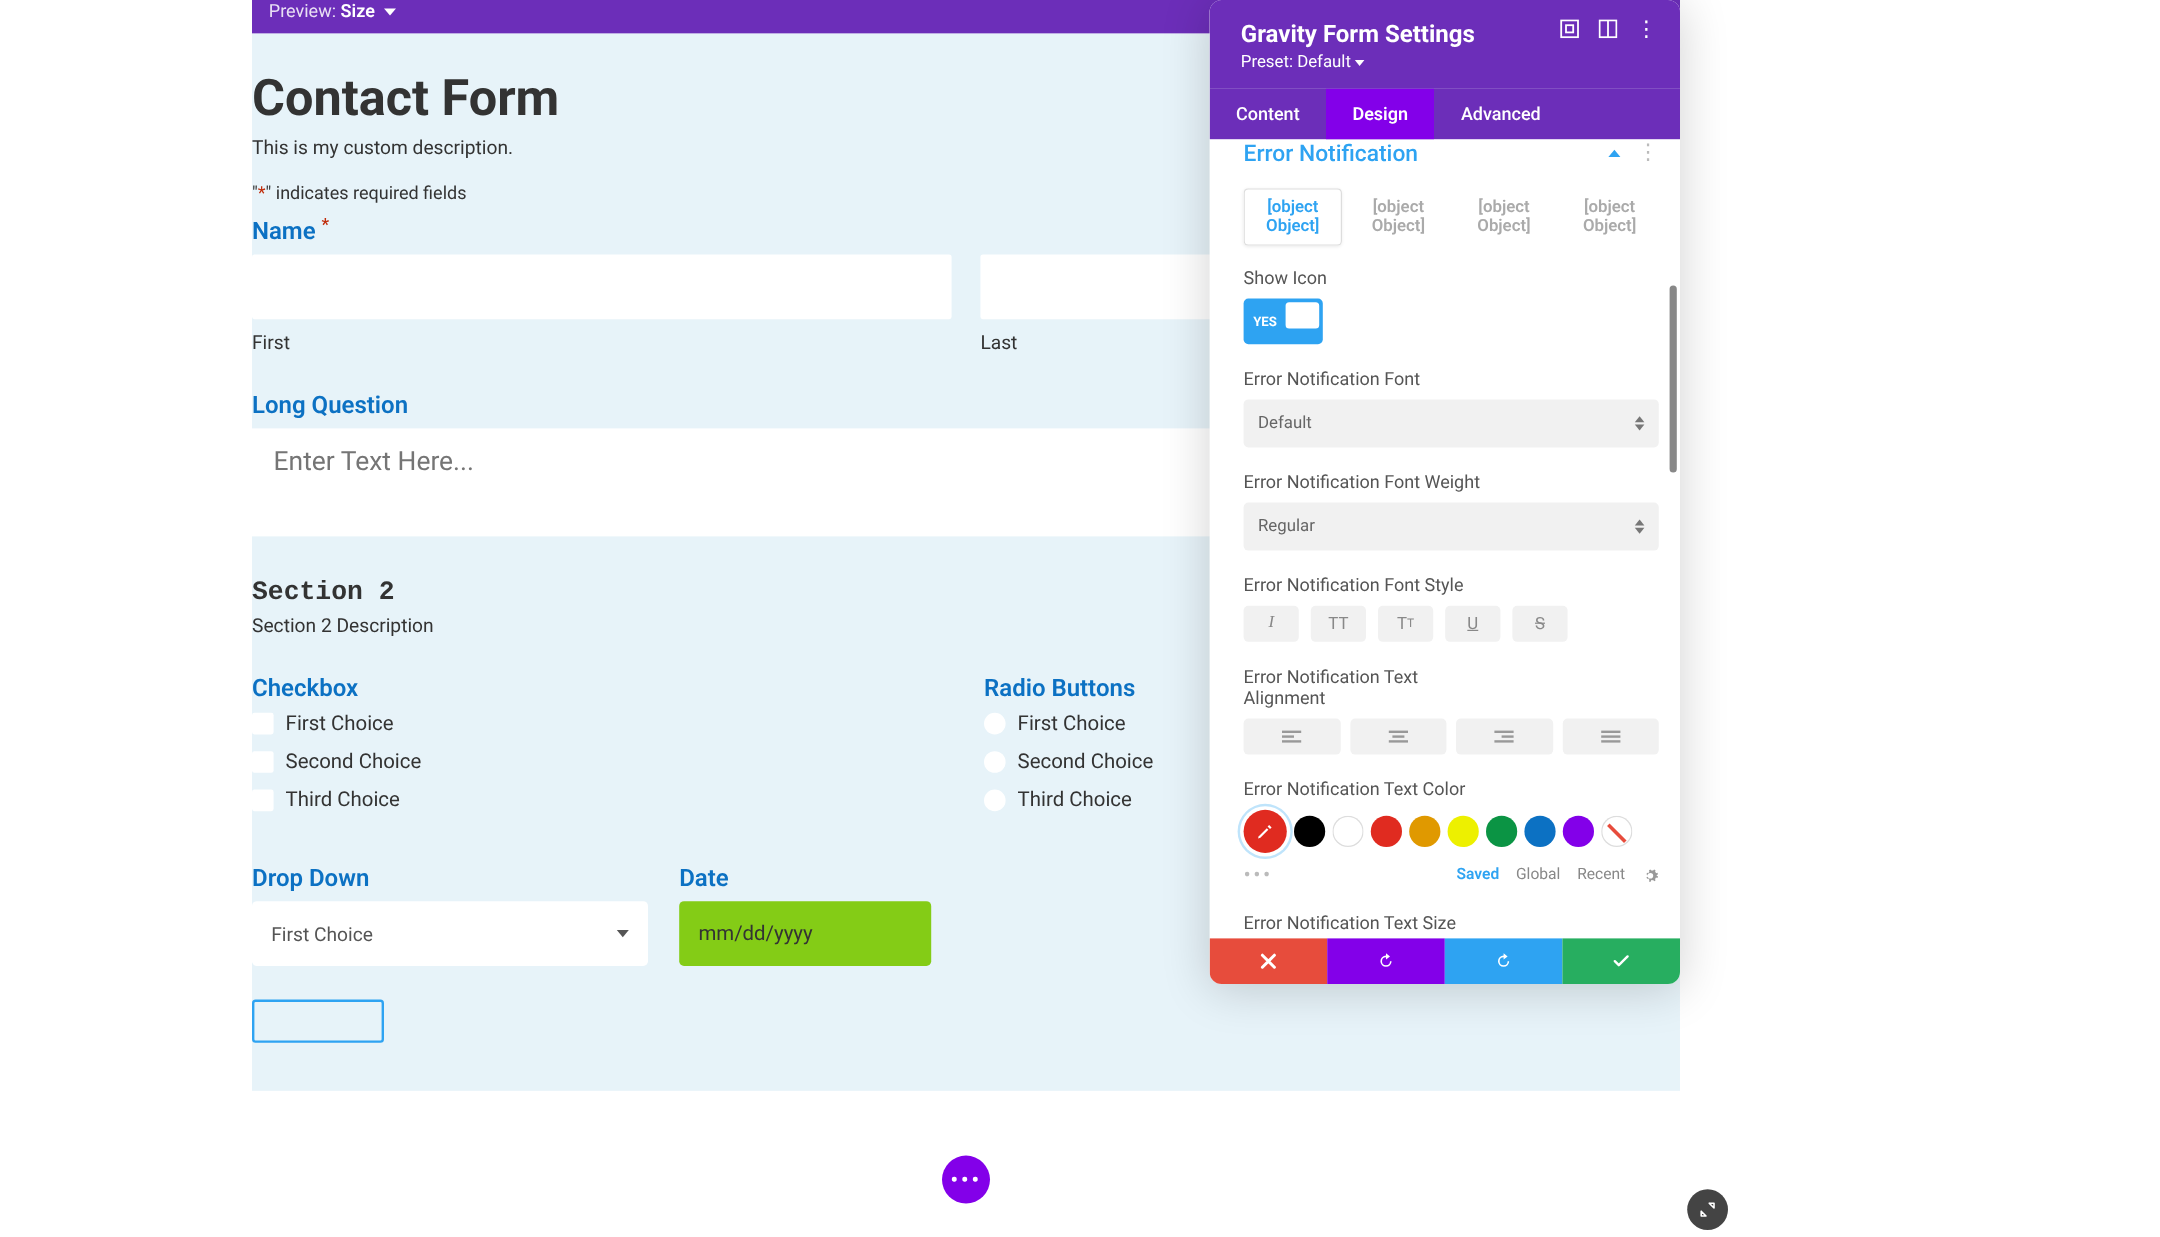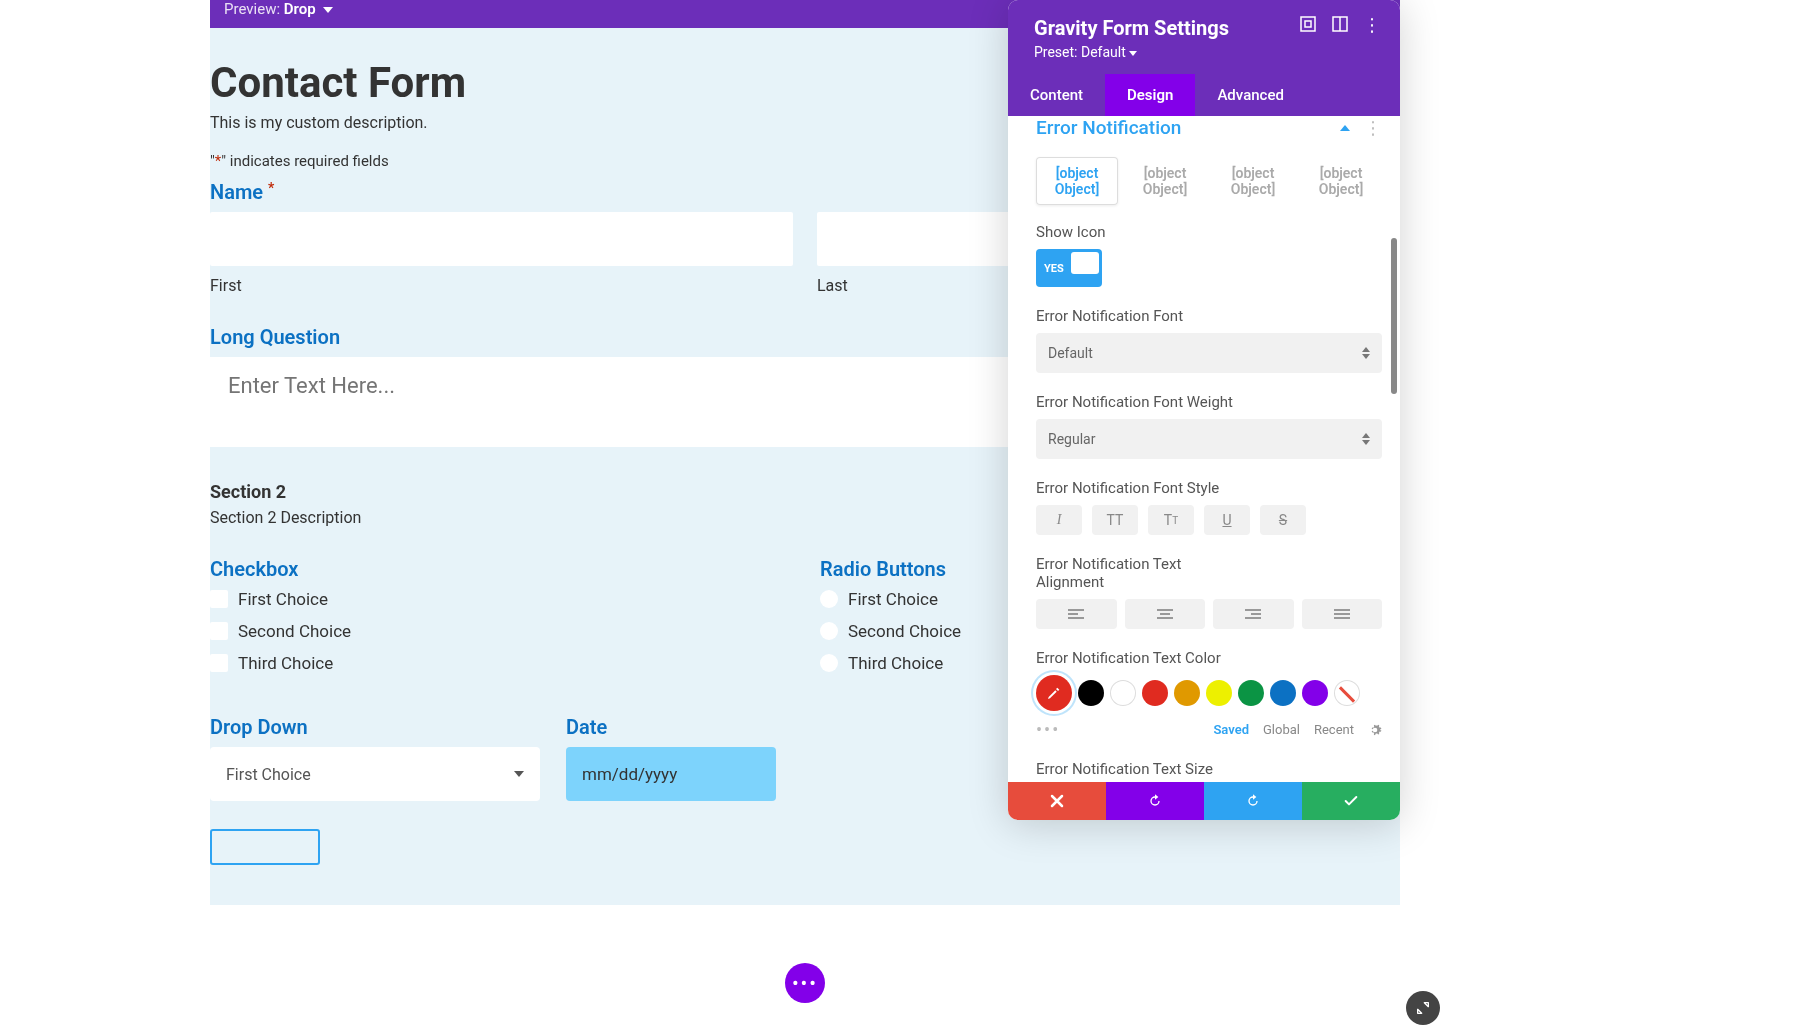--- a/index.html
+++ b/index.html
@@ -105,24 +105,25 @@
   height: 90px;
   background: #fff;
   border: none;
   padding: 16px 18px;
   font-size: 22px;
   color: #666;
   font-family: inherit;
   resize: none;
 }
 .section-head {
-  font-size: 18px;
+  font-size: 22px;
   font-weight: 700;
   color: #333;
   margin-bottom: 6px;
+  font-family: Liberation Mono, monospace;
 }
 .section-desc {
   font-size: 16px;
   color: #333;
   margin-bottom: 30px;
 }
 .choice-row { display: flex; gap: 30px; }
 .choice-col { flex: 1; }
 .choice-item {
   display: flex;
@@ -158,21 +159,21 @@
   color: #555;
 }
 .dd-caret {
   width: 0; height: 0;
   border-left: 5px solid transparent;
   border-right: 5px solid transparent;
   border-top: 6px solid #555;
 }
 .date-input {
   height: 54px;
-  background: #7dd3fc;
+  background: #84cc16;
   border-radius: 4px;
   display: flex;
   align-items: center;
   padding: 0 16px;
   font-size: 17px;
   color: #333;
 }
 .time-input {
   height: 54px;
   background: #fff;
@@ -393,21 +394,21 @@
 </style>
 </head>
 <body>
 
 <div class="stage">
   <div class="left-col"></div>
 
   <div class="center-col">
     <div class="preview-bar">
       <span class="preview-label">Preview:</span>
-      <span class="preview-value">Drop</span>
+      <span class="preview-value">Size</span>
       <span class="preview-caret"></span>
     </div>
 
     <div class="form-preview">
       <h1>Contact Form</h1>
       <div class="desc">This is my custom description.</div>
       <div class="req-note">
         <span>"</span><span class="ast">*</span><span>" indicates required fields</span>
       </div>
 

